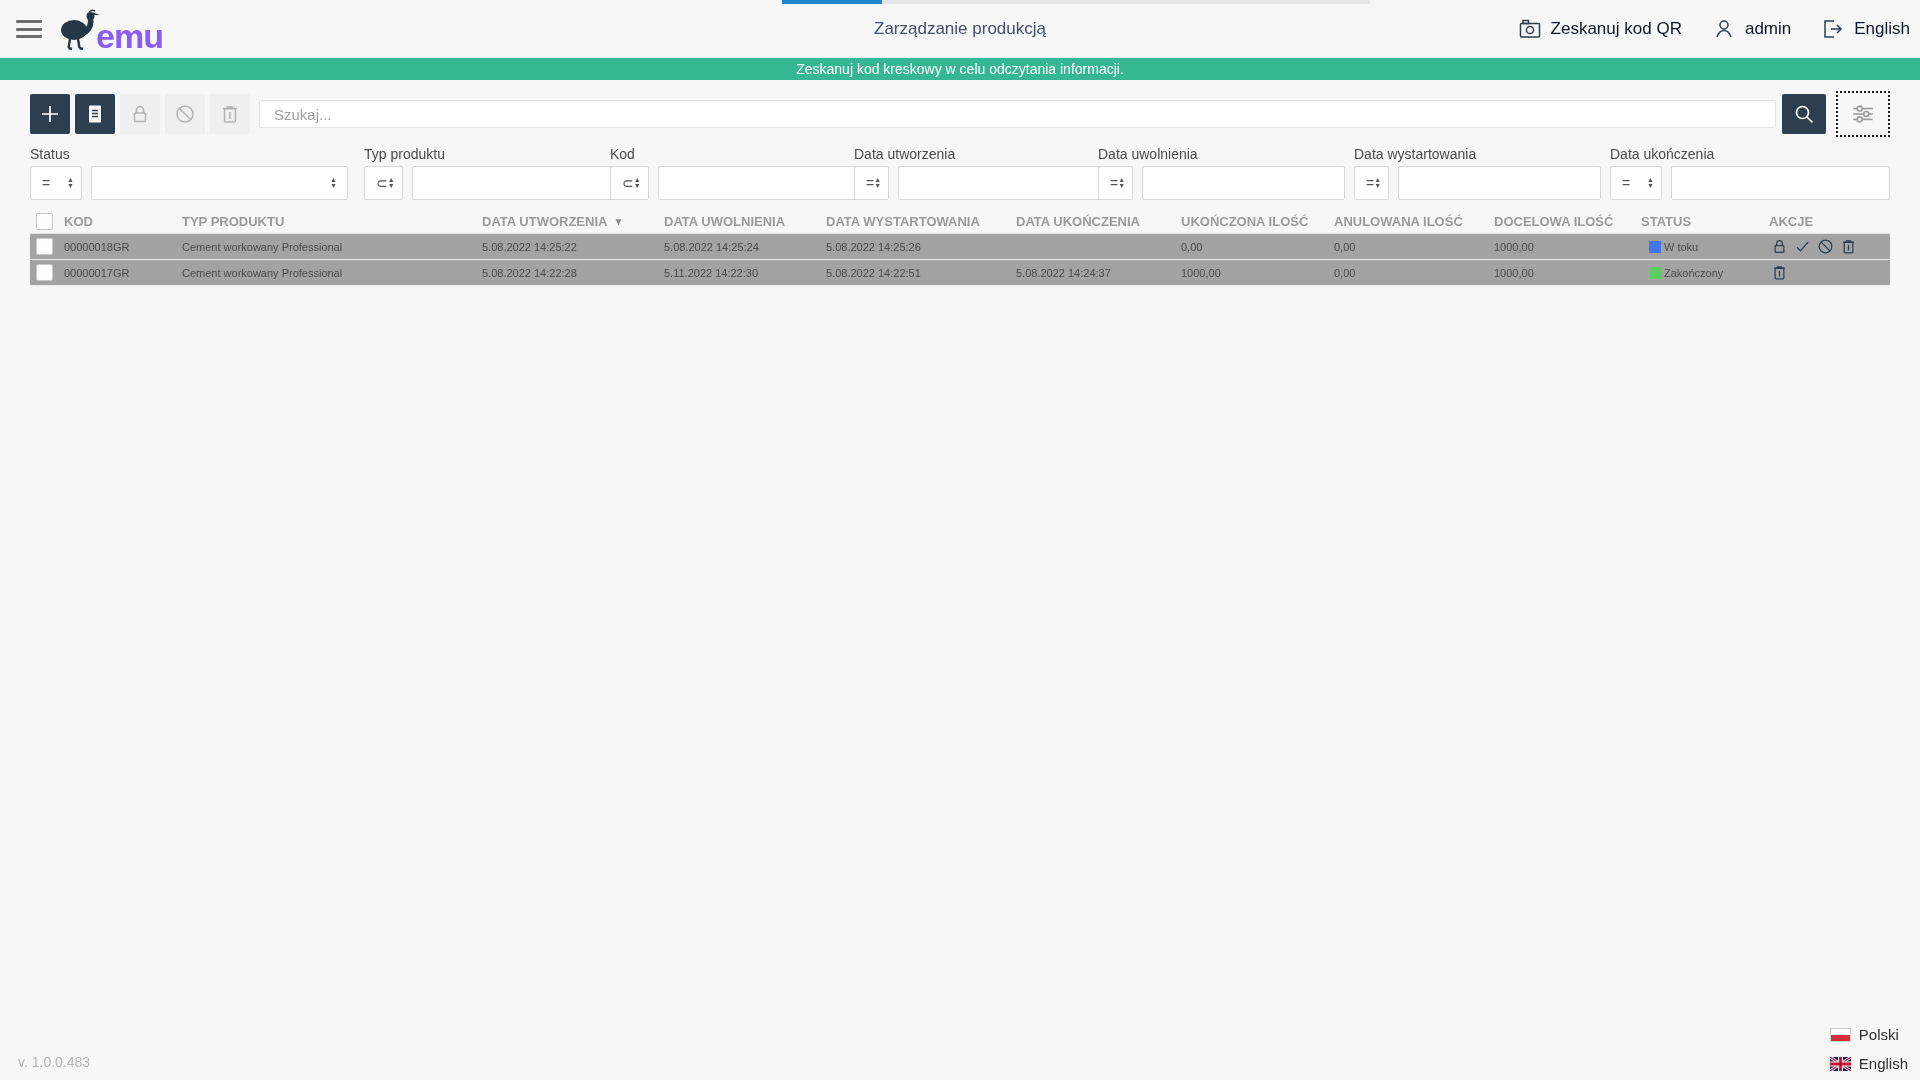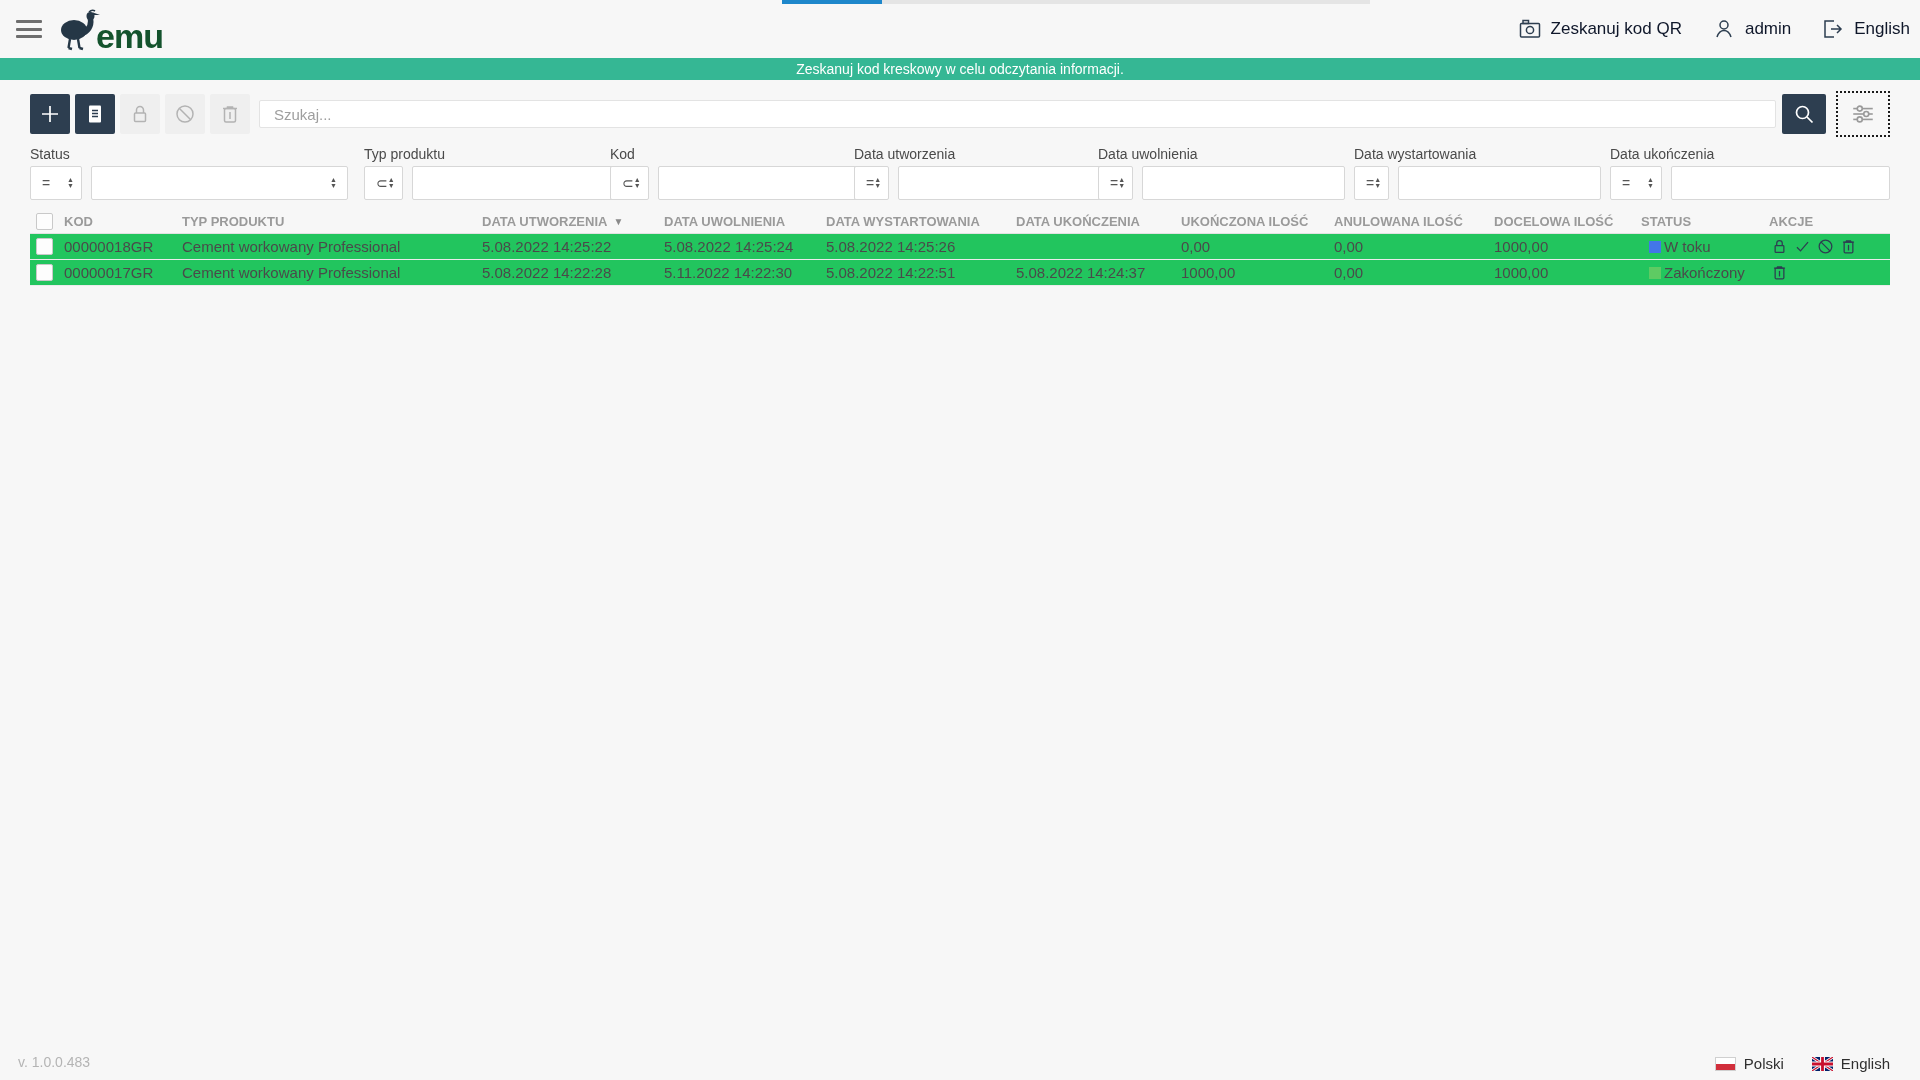--- a/index.html
+++ b/index.html
@@ -8,21 +8,21 @@
     position:relative; overflow:hidden;
     background:#f7f7f7;
     font-family:"Liberation Sans", sans-serif;
     color:#3f4c5e;
   }
   
   .top-bar { position:relative; height:58px; display:flex; align-items:center; padding:0 10px 0 14px; }
   .hamburger { width:30px; height:24px; display:flex; flex-direction:column; justify-content:space-between; padding:3px 2px; background:none; border:none; cursor:pointer; }
   .hamburger span { display:block; height:3px; background:#6e6e6e; border-radius:1px; }
   .logo { display:flex; align-items:flex-end; margin-left:14px; }
-  .logo-text { font-size:34px; font-weight:bold; color:#14532d; letter-spacing:-1px; line-height:30px; margin-left:-6px; }
+  .logo-text { font-size:34px; font-weight:bold; color:#8b5cf6; letter-spacing:-1px; line-height:30px; margin-left:-6px; }
   .tab-indicator { position:absolute; top:0; left:782px; width:588px; height:4px; background:#e5e5e5; }
   .tab-indicator .thumb { width:100px; height:4px; background:#1e87cb; }
   .page-title { position:absolute; left:0; right:0; text-align:center; font-size:17px; color:#42506b; pointer-events:none; }
   .header-right { margin-left:auto; display:flex; align-items:center; gap:30px; }
   .header-item { display:flex; align-items:center; gap:9px; font-size:17px; color:#0f172a; cursor:pointer; background:none; border:none; font-family:inherit; }
   .hicon { width:24px; height:24px; stroke:#2d3e50; fill:none; stroke-width:1.5; }
   
   .banner { height:22px; line-height:22px; text-align:center; background:#35b794; color:#ffffff; font-size:14px; }
   
   .content { padding:10px 30px 0 30px; }
@@ -47,32 +47,32 @@
   .val-select, .val-input { flex:1; height:34px; background:#fff; border:1px solid #d7d7d7; border-radius:2px; font-size:14px; font-family:inherit; color:#444; padding:0 10px; }
   .val-select { display:flex; align-items:center; justify-content:flex-end; cursor:pointer; }
   .spin { display:flex; flex-direction:column; font-size:7px; line-height:6px; color:#555; }
   .f-status { width:318px; } .f-typ { width:230px; } .f-kod { width:228px; }
   .f-dutw { width:228px; } .f-duwol { width:240px; } .f-dwys { width:240px; } .f-dukon { width:280px; }
   
   .table { margin-top:10px; }
   .trow { display:grid; grid-template-columns:34px 118px 300px 182px 162px 190px 165px 153px 160px 147px 128px 1fr; align-items:center; }
   .thead { height:24px; border-bottom:1px solid #e2e2e2; }
   .thead .tcell { font-size:13px; font-weight:bold; color:#9a9a9a; white-space:nowrap; overflow:hidden; cursor:pointer; display:flex; align-items:center; gap:6px; }
-  .drow { height:26px; background:#22c55e; border-bottom:1px solid #ebebeb; font-size:15px; color:#4a4a4a; }
+  .drow { height:26px; background:#a3a3a3; border-bottom:1px solid #ebebeb; font-size:11px; color:#4a4a4a; }
   .tcell { padding-right:8px; white-space:nowrap; overflow:hidden; }
   .checkbox { width:17px; height:17px; border:1px solid #c9c9c9; border-radius:2px; background:#fdfdfd; margin-left:6px; cursor:pointer; }
   .sort-icon { color:#8a8a8a; font-size:10px; }
   .status-cell { display:flex; align-items:center; gap:3px;padding-left:8px; }
   .status-sq { width:12px; height:12px; display:inline-block; }
   .actions-cell { display:flex; align-items:center; gap:2px; }
   .action-btn { background:none; border:none; padding:1px; cursor:pointer; display:flex; }
   .action-btn svg { width:19px; height:19px; stroke:#2d3e50; fill:none; stroke-width:1.6; }
   
   .version { position:absolute; left:18px; bottom:10px; font-size:14px; color:#b4b4b4; }
-  .languages { position:absolute; right:30px; bottom:8px; display:flex; gap:28px; }
+  .languages { position:absolute; right:12px; bottom:8px; display:flex; gap:12px;flex-direction:column; }
   .lang { display:flex; align-items:center; gap:8px; font-size:15px; color:#2f2f2f; background:none; border:none; cursor:pointer; font-family:inherit; }
   .flag-pl { width:21px; height:14px; border:1px solid #d0d0d0; display:flex; flex-direction:column; }
   .flag-pl .w { flex:1; background:#ffffff; } .flag-pl .r { flex:1; background:#d22f3c; }
 </style>
 </head>
 <body>
 
 <header class="top-bar">
   <button class="hamburger">
     <span></span>
@@ -87,20 +87,21 @@
       <path d="M35 8 l7 0 -7 -2.5 z" fill="#253746"></path>
       <path d="M31 5 q 3 -3 6 -1" stroke="#253746" stroke-width="1.6" fill="none"></path>
       <path d="M12 32 l-1.5 9 m0 0 l3.5 1" stroke="#253746" stroke-width="2.4" fill="none"></path>
       <path d="M20 32 l1.5 9 m0 0 l3.5 1" stroke="#253746" stroke-width="2.4" fill="none"></path>
     </svg>
     <span class="logo-text">emu</span>
   </div>
   <div class="tab-indicator">
     <div class="thumb"></div>
   </div>
+  <div class="page-title">Zarządzanie produkcją</div>
   <div class="header-right">
     <button class="header-item">
       <svg class="hicon" viewBox="0 0 24 24">
         <rect x="2.5" y="6.5" width="19" height="13.5" rx="1"></rect>
         <rect x="5" y="3.5" width="5.5" height="3"></rect>
         <circle cx="12" cy="13" r="3.6"></circle>
       </svg>
       <span>Zeskanuj kod QR</span>
     </button>
     <button class="header-item">

